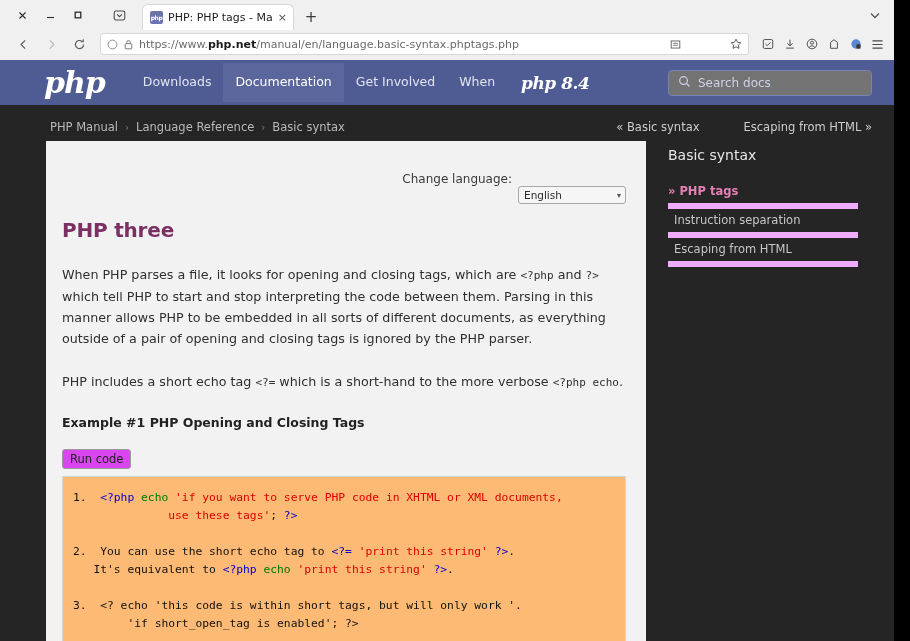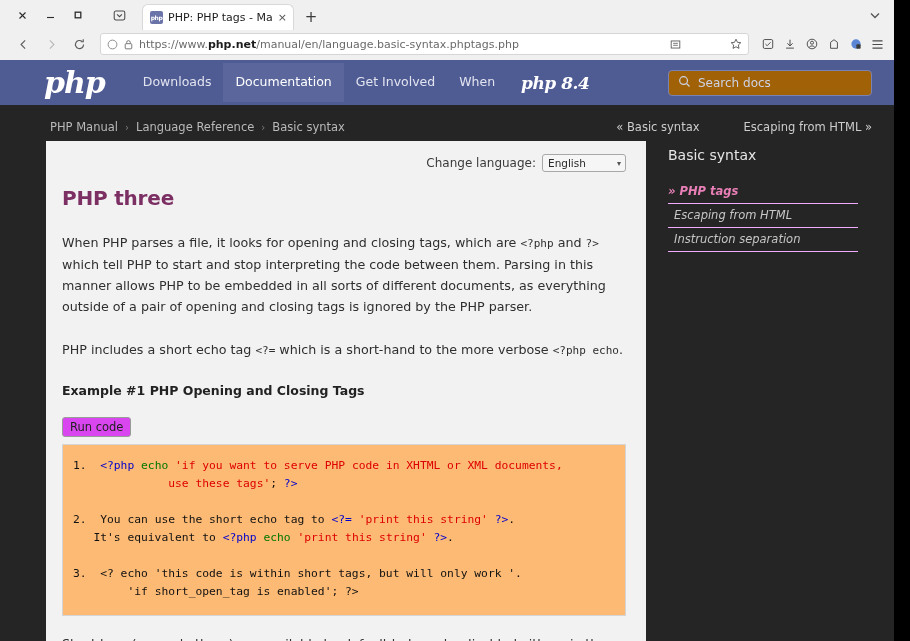--- a/index.html
+++ b/index.html
@@ -120,21 +120,21 @@
   }
   .nav-item.active { background: #5b679c; color: #fff; }
   .php-version {
     font-family: "DejaVu Serif", serif; font-style: italic;
     font-weight: bold; font-size: 17px; color: #fff;
     margin-left: 14px; letter-spacing: -0.5px;
   }
   .search-wrap { margin-left: auto; }
   .search-box {
     width: 204px; height: 26px;
-    background: #a16207; border: 1px solid #7882b4;
+    background: #737373; border: 1px solid #7882b4;
     border-radius: 4px; display: flex; align-items: center;
     gap: 7px; padding: 0 9px;
   }
   .search-ph { font-size: 12px; color: #cdd2e6; }
 
   .breadcrumb-bar {
     height: 28px; display: flex; align-items: center;
     padding: 0 22px 0 50px; background: #252525;
     margin-top: 8px;
   }
@@ -148,25 +148,26 @@
     width: 600px; background: #f2f2f2;
     padding: 13px 20px 0 16px;
     min-height: 490px;
   }
   .lang-row {
     display: flex; align-items: center; justify-content: flex-end;
     gap: 6px; margin-bottom: 14px;
   }
   .lang-label { font-size: 12px; color: #3a3a3a; }
   .lang-select {
-    width: 84px; height: 18px; background: #f6f6f6;
+    width: 108px; height: 18px; background: #f6f6f6;
     border: 1px solid #a8a8a8; border-radius: 3px;
     font-size: 10.5px; color: #2a2a2a;
     display: flex; align-items: center; justify-content: space-between;
     padding: 0 4px 0 5px;
+    margin-top: 32px;
   }
   .lang-select .chev { font-size: 8px; color: #555; }
 
   h1.page-title {
     font-size: 20px; color: #7c2f63; font-weight: bold;
     margin: 0 0 22px 0; letter-spacing: -0.2px;
   }
   p.para {
     font-size: 12.7px; line-height: 21px; color: #2f2f2f;
     margin: 0 0 22px 0;
@@ -202,22 +203,21 @@
   p.tail {
     font-size: 12.7px; line-height: 21px; color: #2f2f2f;
     margin: 17px 0 0 0;
   }
 
   .side-col { width: 190px; padding-top: 6px; }
   .side-title { font-size: 14px; color: #e6e6e6; margin-bottom: 17px; }
   .side-item {
     font-size: 11.5px; color: #c6c6c6;
     padding: 4px 0 5px 6px;
-    border-bottom: 1px solid #f0abfc;
-    font-style: italic;
+    border-bottom: 6px solid #f0abfc;
   }
   .side-item.active { color: #e87fb6; font-weight: bold; padding-left: 0; }
 
   .rightgutter {
     position: absolute; right: 0; top: 0;
     width: 16px; height: 641px; background: #000;
   }
 </style>
 </head>
 <body>
@@ -407,21 +407,21 @@
    <span class="kw-plain">It's equivalent to </span><span class="kw-tag">&lt;?php</span><span class="kw-echo"> echo </span><span class="kw-str">'print this string'</span><span class="kw-tag"> ?&gt;</span><span class="kw-plain">.</span></span><span class="blank"></span><span class="codeline"><span class="ln">3.</span>  <span class="kw-plain">&lt;? echo 'this code is within short tags, but will only work '.</span>
         <span class="kw-plain">'if short_open_tag is enabled'; ?&gt;</span></span></div>
 
         <p class="tail"><span>Short tags (example three) are available by default but can be disabled either via the </span></p>
 
       </div>
 
       <div class="side-col">
         <div class="side-title">Basic syntax</div>
         <div class="side-item active">» PHP tags</div>
+        <div class="side-item">Instruction separation</div>
         <div class="side-item">Escaping from HTML</div>
-        <div class="side-item">Instruction separation</div>
       </div>
 
     </div>
   </div>
 </div>
 
 <div class="rightgutter"></div>
 
 </body></html>

